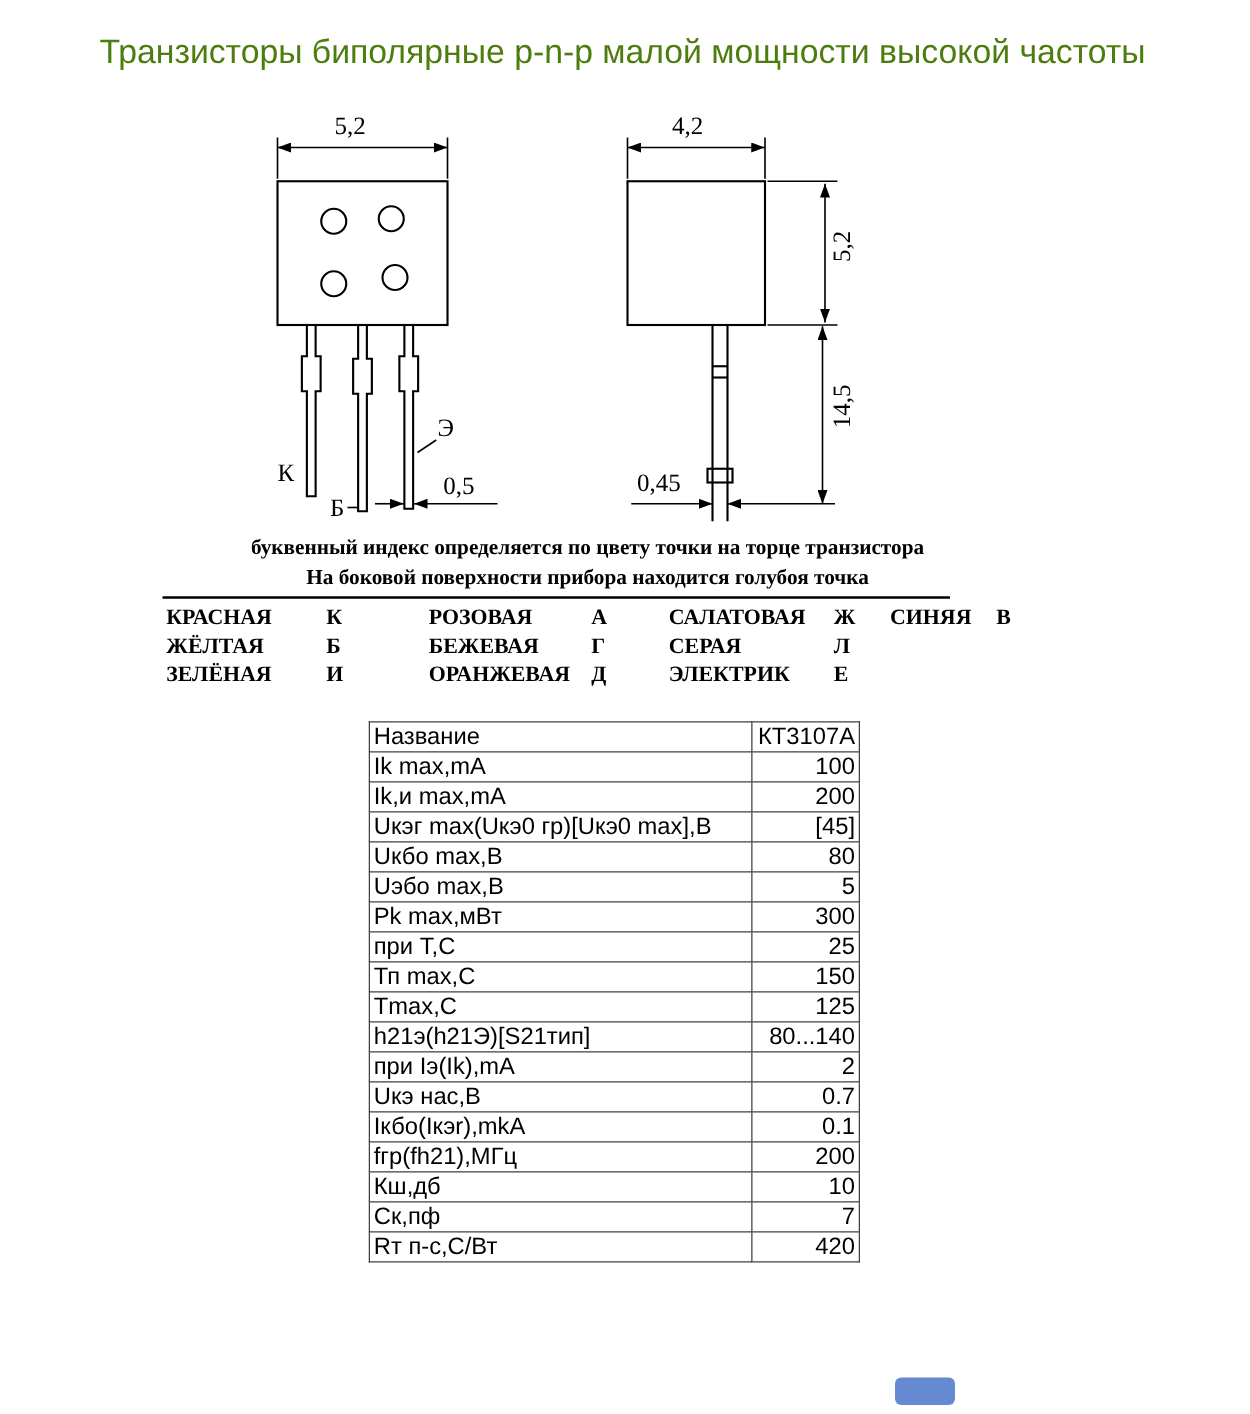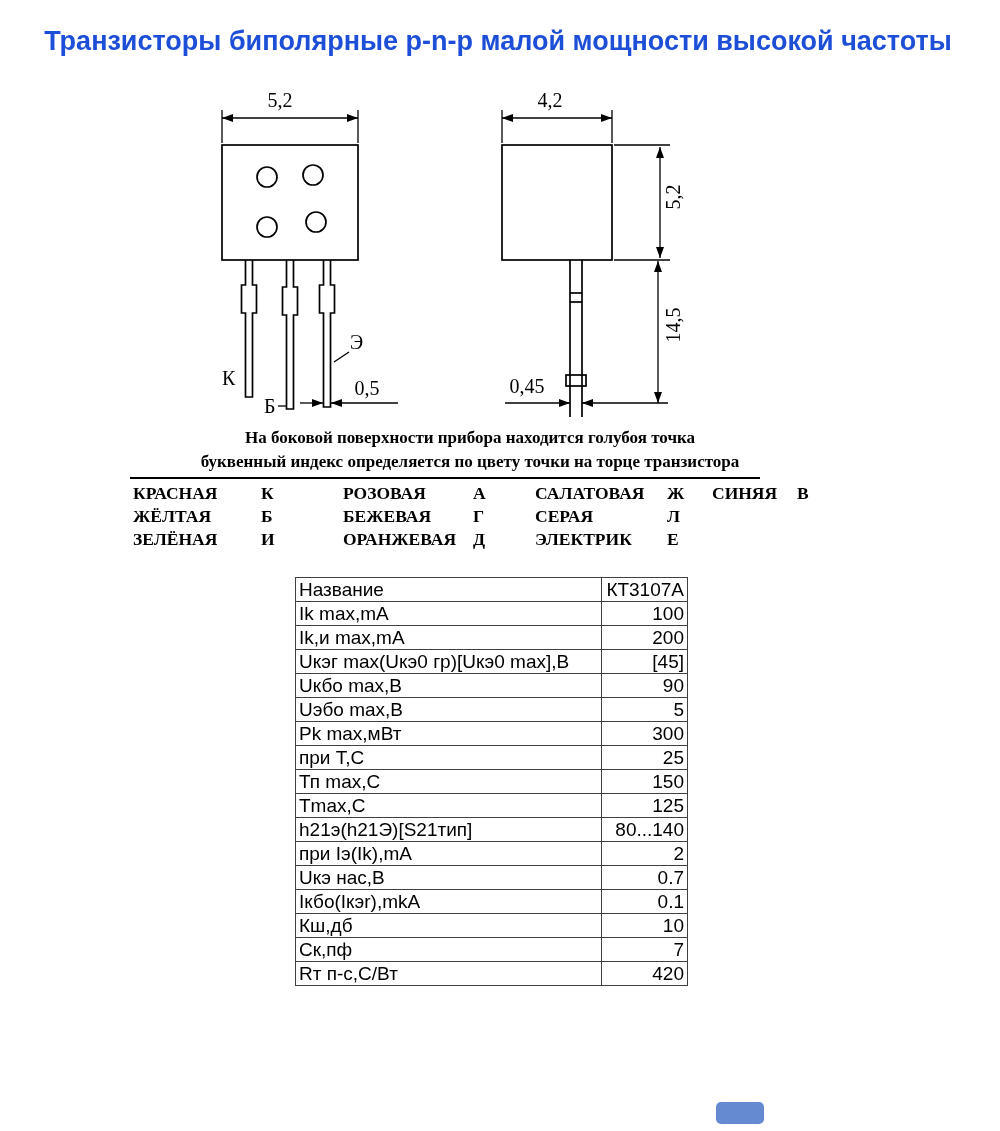--- a/index.html
+++ b/index.html
@@ -6,21 +6,21 @@
   html,body { background:#ffffff; }
   body {
     width:1000px; height:1131px;
     font-family:"Liberation Sans", sans-serif;
     color:#000;
   }
   .page { position:relative; width:1000px; height:1131px; background:#fff; overflow:hidden; }
 
   .title {
     position:absolute; top:26px; left:0; width:996px;
-    text-align:center; font-size:27px; font-weight:700; color:#1d4ed8;
+    text-align:center; font-size:27px; font-weight:400; color:#4d7c0f;
   }
 
   .drawing-svg { position:absolute; top:85px; left:0; }
   .drawing-svg text {
     font-family:"Liberation Serif", serif;
     font-size:20px; fill:#000; stroke:none;
   }
 
   .notes {
     position:absolute; top:426px; left:120px; width:700px;
@@ -125,22 +125,22 @@
       <line x1="505" y1="318" x2="570" y2="318" marker-end="url(#arr)"></line>
       <line x1="582" y1="318" x2="668" y2="318" marker-start="url(#arr)"></line>
     </g>
     <text x="550" y="22" text-anchor="middle">4,2</text>
     <text x="680" y="112" text-anchor="middle" transform="rotate(-90 680 112)">5,2</text>
     <text x="680" y="240" text-anchor="middle" transform="rotate(-90 680 240)">14,5</text>
     <text x="527" y="308" text-anchor="middle">0,45</text>
   </svg>
 
   <div class="notes">
+    <div>буквенный индекс определяется по цвету точки на торце транзистора</div>
     <div>На боковой поверхности прибора находится  голубоя точка</div>
-    <div>буквенный индекс определяется по цвету точки на торце транзистора</div>
   </div>
 
   <div class="rule"></div>
 
   <div class="color-table">
 
     <div>КРАСНАЯ</div>
     <div>К</div>
     <div>РОЗОВАЯ</div>
     <div>А</div>
@@ -181,21 +181,21 @@
       <tr>
         <td class="param">Ik,и max,mA</td>
         <td class="value">200</td>
       </tr>
       <tr>
         <td class="param">Uкэг max(Uкэ0 гр)[Uкэ0 max],В</td>
         <td class="value">[45]</td>
       </tr>
       <tr>
         <td class="param">Uкбо max,В</td>
-        <td class="value">90</td>
+        <td class="value">80</td>
       </tr>
       <tr>
         <td class="param">Uэбо max,В</td>
         <td class="value">5</td>
       </tr>
       <tr>
         <td class="param">Pk max,мВт</td>
         <td class="value">300</td>
       </tr>
       <tr>
@@ -220,20 +220,24 @@
       </tr>
       <tr>
         <td class="param">Uкэ нас,В</td>
         <td class="value">0.7</td>
       </tr>
       <tr>
         <td class="param">Iкбо(Iкэr),mkA</td>
         <td class="value">0.1</td>
       </tr>
       <tr>
+        <td class="param">fгр(fh21),МГц</td>
+        <td class="value">200</td>
+      </tr>
+      <tr>
         <td class="param">Кш,дб</td>
         <td class="value">10</td>
       </tr>
       <tr>
         <td class="param">Ск,пф</td>
         <td class="value">7</td>
       </tr>
       <tr>
         <td class="param">Rт п-с,С/Вт</td>
         <td class="value">420</td>

